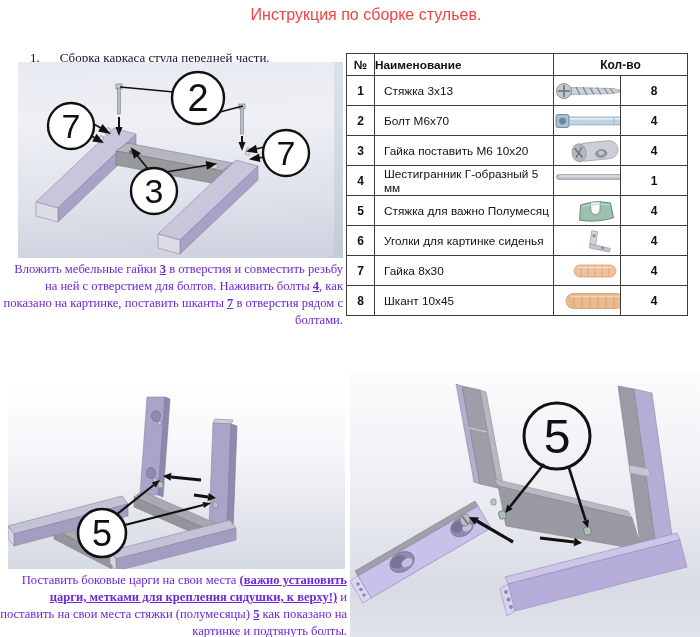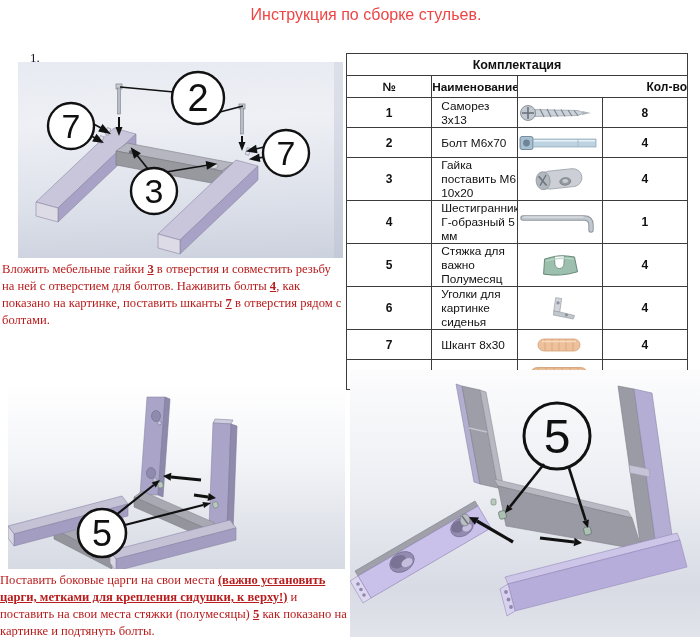--- a/index.html
+++ b/index.html
@@ -6,21 +6,21 @@
   .page{position:relative;width:700px;height:637px;background:#fff;overflow:hidden;
         font-family:"Liberation Sans",sans-serif;color:#1a1a1a;}
   .abs{position:absolute;}
 
   .title{top:6px;left:0;width:100%;text-align:center;font-size:16px;font-weight:normal;color:#ef4444;margin-left:16px;}
 
   .step-head{top:50px;left:30px;width:310px;display:flex;gap:20px;
              font-family:"Liberation Serif",serif;font-size:13px;color:#15152e;}
 
   .para{font-family:"Liberation Serif",serif;font-size:12.6px;line-height:17px;
-        text-align:left;color:#b91c1c;}
+        text-align:right;color:#6d28d9;}
   .para .b{font-weight:bold;}
   .para .u{text-decoration:underline;}
   #para1{top:261px;left:2px;width:341px;}
   #para2{top:572px;left:0px;width:347px;}
 
   .diagram{overflow:hidden;}
   #diag1{top:62px;left:18px;width:325px;height:196px;
          background:linear-gradient(178deg,#e7eaf1 0%,#eef0f5 30%,#dde1ea 70%,#ccd1de 100%);}
   #diag1 .edge-strip{position:absolute;right:0;top:0;width:9px;height:100%;
          background:linear-gradient(180deg,#d4d9e4,#bfc5d4);opacity:.65;}
@@ -28,39 +28,40 @@
          background:linear-gradient(180deg,#ffffff 0%,#f4f5f8 40%,#e0e3ea 78%,#d6dae3 100%);}
   #diag3{top:370px;left:350px;width:350px;height:267px;
          background:linear-gradient(180deg,#fcfcfd 0%,#eceef3 45%,#d8dbe4 82%,#e2e4eb 100%);}
   svg{display:block;}
 
   
   .parts{top:53px;left:346px;width:342px;border-collapse:collapse;table-layout:fixed;
          font-size:12px;color:#111;}
   .parts td,.parts th{border:1px solid #3c3c3c;padding:0;vertical-align:middle;overflow:hidden;}
   .parts .cap{height:21px;font-weight:bold;text-align:center;font-size:12.5px;}
-  .parts .hdr{height:21px;font-weight:bold;text-align:right;}
+  .parts .hdr{height:21px;font-weight:bold;text-align:center;}
   .parts .r{height:30px;}
   .parts .cnum{width:27px;text-align:center;font-weight:bold;}
   .parts .cname{width:178px;text-align:left;padding-left:9px;font-size:11.8px;}
   .parts .cicon{width:98px;text-align:center;}
   .parts .cqty{width:38px;text-align:center;font-weight:bold;}
   .parts .cicon svg{margin:0 auto;}
 
   .callout-num{font-family:"Liberation Sans",sans-serif;font-weight:400;fill:#101010;}
 </style>
 </head>
 <body>
 
 <div class="page">
 
   <div class="abs title">Инструкция по сборке стульев.</div>
 
   <div class="abs step-head">
     <span>1.</span>
+    <span>Сборка каркаса стула передней части.</span>
   </div>
 
   <div class="abs diagram" id="diag1">
     <div class="edge-strip"></div>
     <svg width="325" height="196" viewBox="0 0 325 196">
 
       <g>
         <polygon points="96,66 118,72 40,146 18,140" fill="#c9c6db" stroke="#8a87a3" stroke-width="0.6"></polygon>
         <polygon points="118,72 118,86 40,160 40,146" fill="#a7a2c6" stroke="#8a87a3" stroke-width="0.6"></polygon>
         <polygon points="18,140 40,146 40,160 18,154" fill="#dcdbe6" stroke="#8a87a3" stroke-width="0.6"></polygon>
@@ -132,32 +133,29 @@
         <circle cx="136" cy="129" r="23" fill="#fff" stroke="#111" stroke-width="2.4"></circle>
         <text class="callout-num" x="136" y="141" font-size="34" text-anchor="middle">3</text>
       </g>
     </svg>
   </div>
 
   <div class="abs para" id="para1"><span>Вложить мебельные гайки </span><span class="b u">3</span><span> в отверстия и совместить резьбу на ней с отверстием для болтов. Наживить болты </span><span class="b u">4</span><span>, как показано на картинке, поставить шканты </span><span class="b u">7</span><span> в отверстия рядом с болтами.</span></div>
 
   <table class="abs parts">
     <tbody>
-        <tr>
-          <td class="cap" colspan="4">Комплектация</td>
-        </tr>
     <tr>
       <td class="hdr cnum">№</td>
       <td class="hdr cname" style="text-align:left;padding-left:0">Наименование</td>
       <td class="hdr" colspan="2">Кол-во</td>
     </tr>
 
     <tr class="r">
       <td class="cnum">1</td>
-      <td class="cname">Саморез 3х13</td>
+      <td class="cname">Стяжка 3х13</td>
       <td class="cicon">
         <svg width="84" height="26" viewBox="0 0 84 26">
           <polygon points="17,9.5 60,10.5 66,13 60,15.5 17,16.5" fill="#cdd3da" stroke="#8b929a" stroke-width="0.6"></polygon>
           <g stroke="#79818a" stroke-width="1.1">
             <line x1="22" y1="9" x2="26" y2="17"></line>
                 <line x1="29" y1="9" x2="33" y2="17"></line>
             <line x1="36" y1="9.5" x2="40" y2="16.5"></line>
                 <line x1="43" y1="9.5" x2="47" y2="16.5"></line>
             <line x1="50" y1="10" x2="54" y2="16"></line>
                 <line x1="56" y1="10.5" x2="60" y2="15.5"></line>
@@ -243,21 +241,21 @@
             <circle cx="39.7" cy="8" r="1.6" fill="#8d939a"></circle>
             <circle cx="49" cy="19.5" r="1.6" fill="#8d939a"></circle>
           </g>
         </svg>
       </td>
       <td class="cqty">4</td>
     </tr>
 
     <tr class="r">
       <td class="cnum">7</td>
-      <td class="cname">Шкант 8х30</td>
+      <td class="cname">Гайка 8х30</td>
       <td class="cicon">
         <svg width="84" height="26" viewBox="0 0 84 26">
           <rect x="20" y="7" width="42" height="12" rx="6" fill="#eec19d" stroke="#d49e74" stroke-width="0.8"></rect>
           <g stroke="#dca57c" stroke-width="1">
             <line x1="27" y1="7.5" x2="27" y2="18.5"></line>
                 <line x1="34" y1="7" x2="34" y2="19"></line>
             <line x1="41" y1="7" x2="41" y2="19"></line>
                 <line x1="48" y1="7" x2="48" y2="19"></line>
             <line x1="55" y1="7.5" x2="55" y2="18.5"></line>
           </g>

